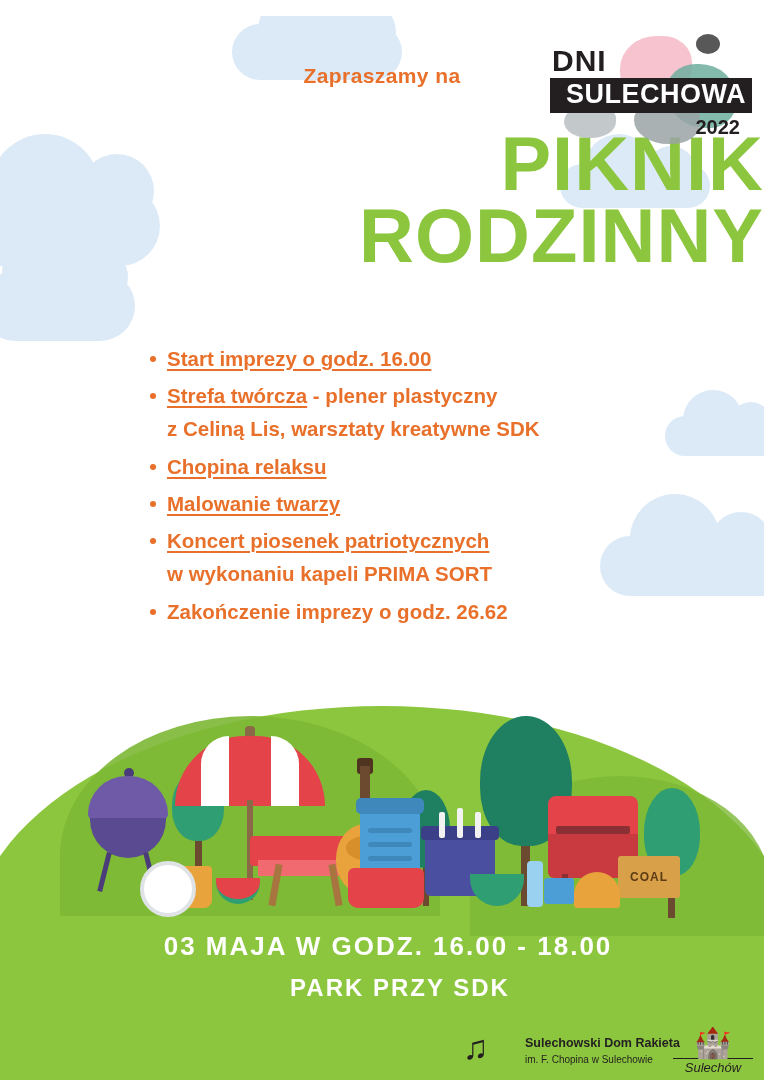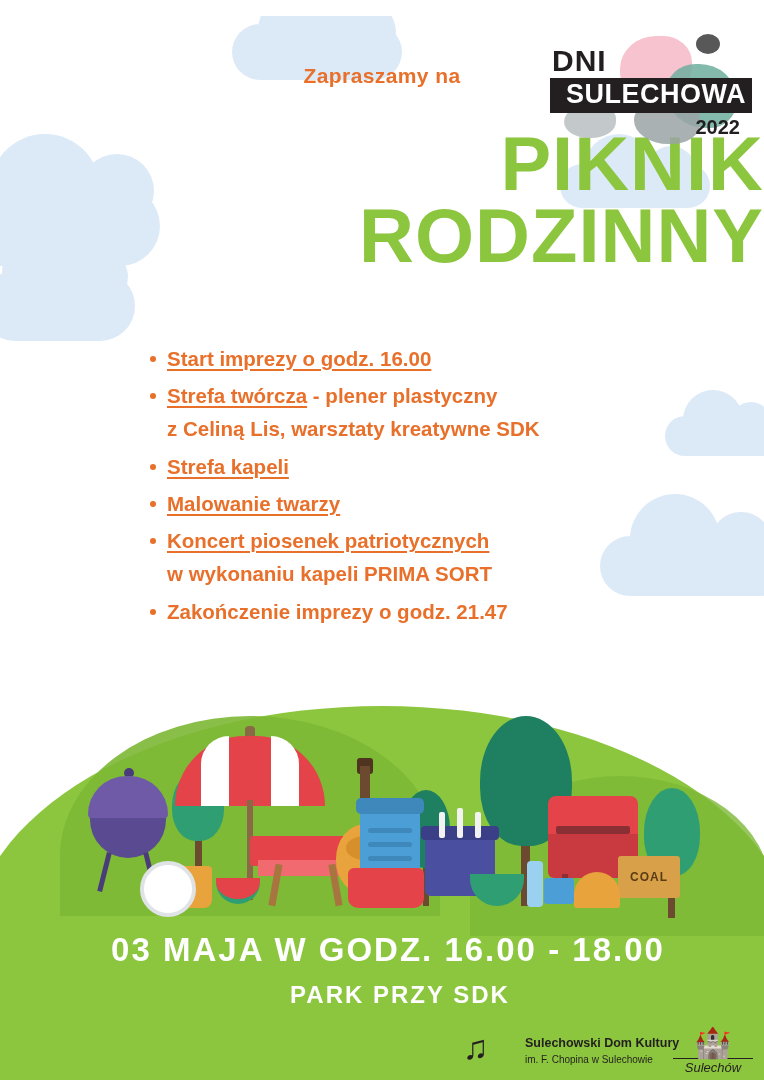--- a/index.html
+++ b/index.html
@@ -188,21 +188,21 @@
   .bowl-g { position: absolute; left: 470px; top: 858px; width: 54px; height: 32px; background: #2f9e73; border-radius: 0 0 30px 30px; }
   .bottle { position: absolute; left: 527px; top: 845px; width: 16px; height: 46px; background: #9ad0f0; border-radius: 4px; }
   .cup { position: absolute; width: 18px; height: 26px; background: #4c9fd6; border-radius: 3px; top: 862px; }
   .shell { position: absolute; left: 574px; top: 856px; width: 46px; height: 36px; background: #e8a33d; border-radius: 46px 46px 6px 6px; }
 
   
   .footer {
     position: absolute; left: 0; top: 915px; width: 764px; text-align: center;
     color: #ffffff;
   }
-  .footer .when { font-size: 33px; font-weight: bold; letter-spacing: 2px; padding-left: 12px; }
+  .footer .when { font-size: 26px; font-weight: bold; letter-spacing: 2px; padding-left: 12px; }
   .footer .where { font-size: 24px; font-weight: bold; letter-spacing: 2px; margin-top: 12px; padding-left: 36px; }
 
   .credits { position: absolute; left: 455px; top: 1010px; width: 300px; height: 62px; }
   .credits .sdk-name { position: absolute; left: 70px; top: 10px; font-size: 12.5px; color: #231f20; font-weight: bold; }
   .credits .sdk-sub { position: absolute; left: 70px; top: 28px; font-size: 10px; color: #231f20; }
   .credits .note-icon { position: absolute; left: 8px; top: 4px; font-size: 34px; color: #231f20; line-height: 1; }
   .credits .town { position: absolute; left: 218px; top: 2px; text-align: center; width: 80px; }
   .credits .town .tower { font-size: 30px; color: #231f20; line-height: 1; }
   .credits .town .word { font-size: 13px; font-style: italic; color: #231f20; border-top: 1px solid #231f20; padding-top: 1px; }
 </style>
@@ -244,37 +244,37 @@
 
 
     <div class="li">
       <span class="dot"></span>
       <span class="txt"><span class="u">Strefa twórcza</span><span> - plener plastyczny</span></span>
     </div>
     <div class="sub">z Celiną Lis, warsztaty kreatywne SDK</div>
 
     <div class="li">
       <span class="dot"></span>
-      <span class="txt"><span class="u">Strefa kapeli</span><span></span></span>
+      <span class="txt"><span class="u">Chopina relaksu</span><span></span></span>
     </div>
 
     <div class="li">
       <span class="dot"></span>
       <span class="txt"><span class="u">Malowanie twarzy</span><span></span></span>
     </div>
 
     <div class="li">
       <span class="dot"></span>
       <span class="txt"><span class="u">Koncert piosenek patriotycznych</span><span></span></span>
     </div>
     <div class="sub">w wykonaniu kapeli PRIMA SORT</div>
 
     <div class="li">
       <span class="dot"></span>
-      <span class="txt"><span class="u"></span><span>Zakończenie imprezy o godz. 21.47</span></span>
+      <span class="txt"><span class="u"></span><span>Zakończenie imprezy o godz. 26.62</span></span>
     </div>
 
   </div>
 
   <div class="hill"></div>
   <div class="hill-dark"></div>
   <div class="hill-dark2"></div>
 
   <div class="tree" style="left:168px; top:745px; width:60px; height:120px;">
     <div class="trunk" style="left:27px; top:70px; width:7px; height:50px;"></div>
@@ -360,21 +360,21 @@
   <div class="cup" style="left:556px;"></div>
   <div class="shell"></div>
 
   <div class="footer">
     <div class="when">03 MAJA W GODZ. 16.00 - 18.00</div>
     <div class="where">PARK PRZY SDK</div>
   </div>
 
   <div class="credits">
     <div class="note-icon">♫</div>
-    <div class="sdk-name">Sulechowski Dom Kultury</div>
+    <div class="sdk-name">Sulechowski Dom Rakieta</div>
     <div class="sdk-sub">im. F. Chopina w Sulechowie</div>
     <div class="town">
       <div class="tower">🏰</div>
       <div class="word">Sulechów</div>
     </div>
   </div>
 
 </div>
 
 </body></html>

